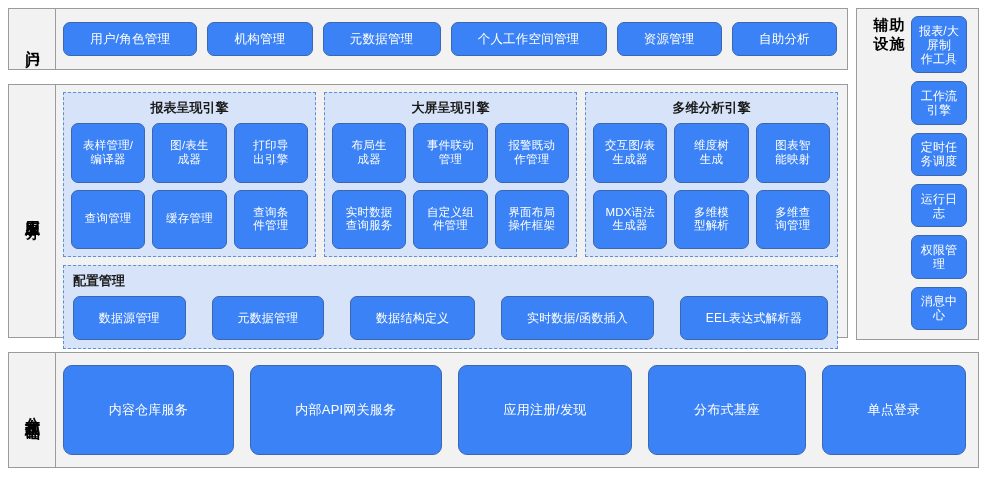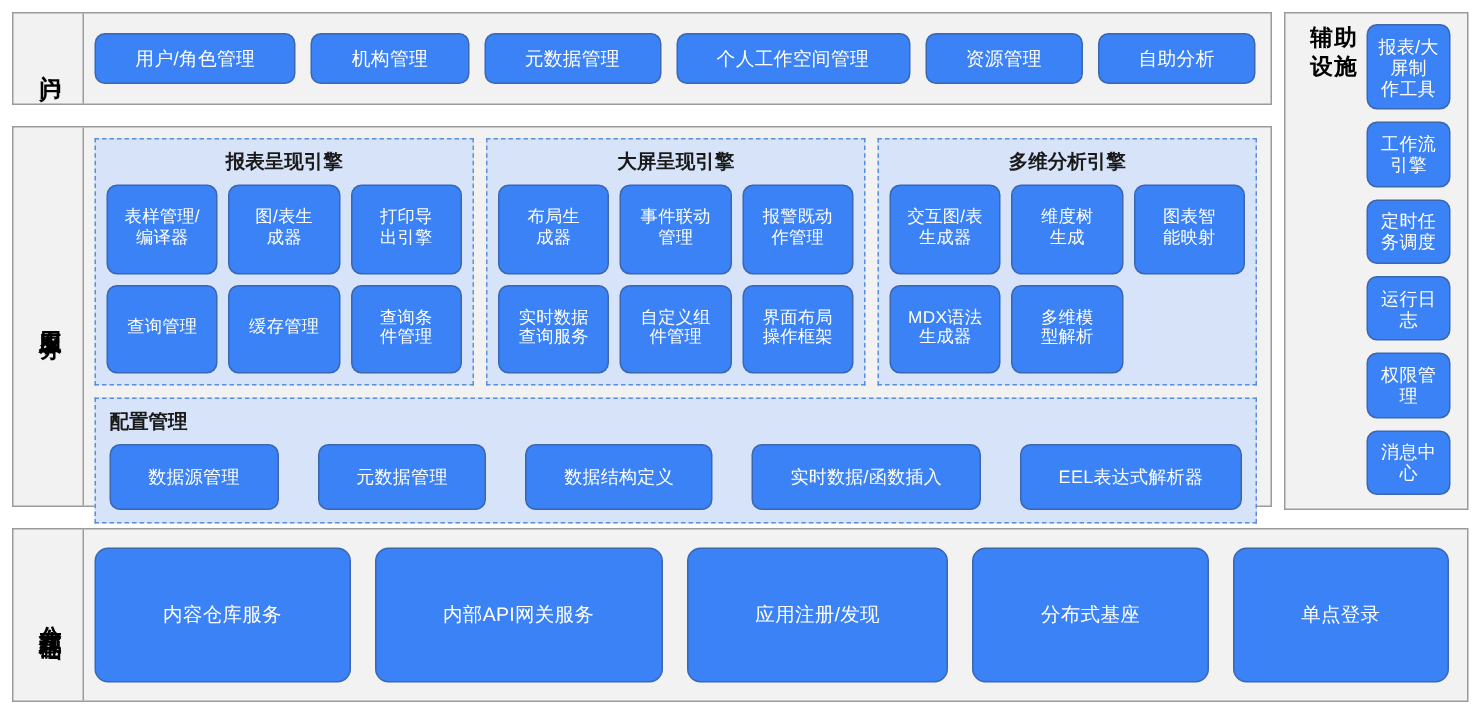--- a/index.html
+++ b/index.html
@@ -238,20 +238,22 @@
             <div class="btn">交互图/表
 生成器</div>
             <div class="btn">维度树
 生成</div>
             <div class="btn">图表智
 能映射</div>
             <div class="btn">MDX语法
 生成器</div>
             <div class="btn">多维模
 型解析</div>
+            <div class="btn">多维查
+询管理</div>
           </div>
         </div>
 
       </div>
 
       <div id="config">
         <div id="config-title">配置管理</div>
         <div id="config-row">
           <div class="btn">数据源管理</div>
           <div class="btn">元数据管理</div>

